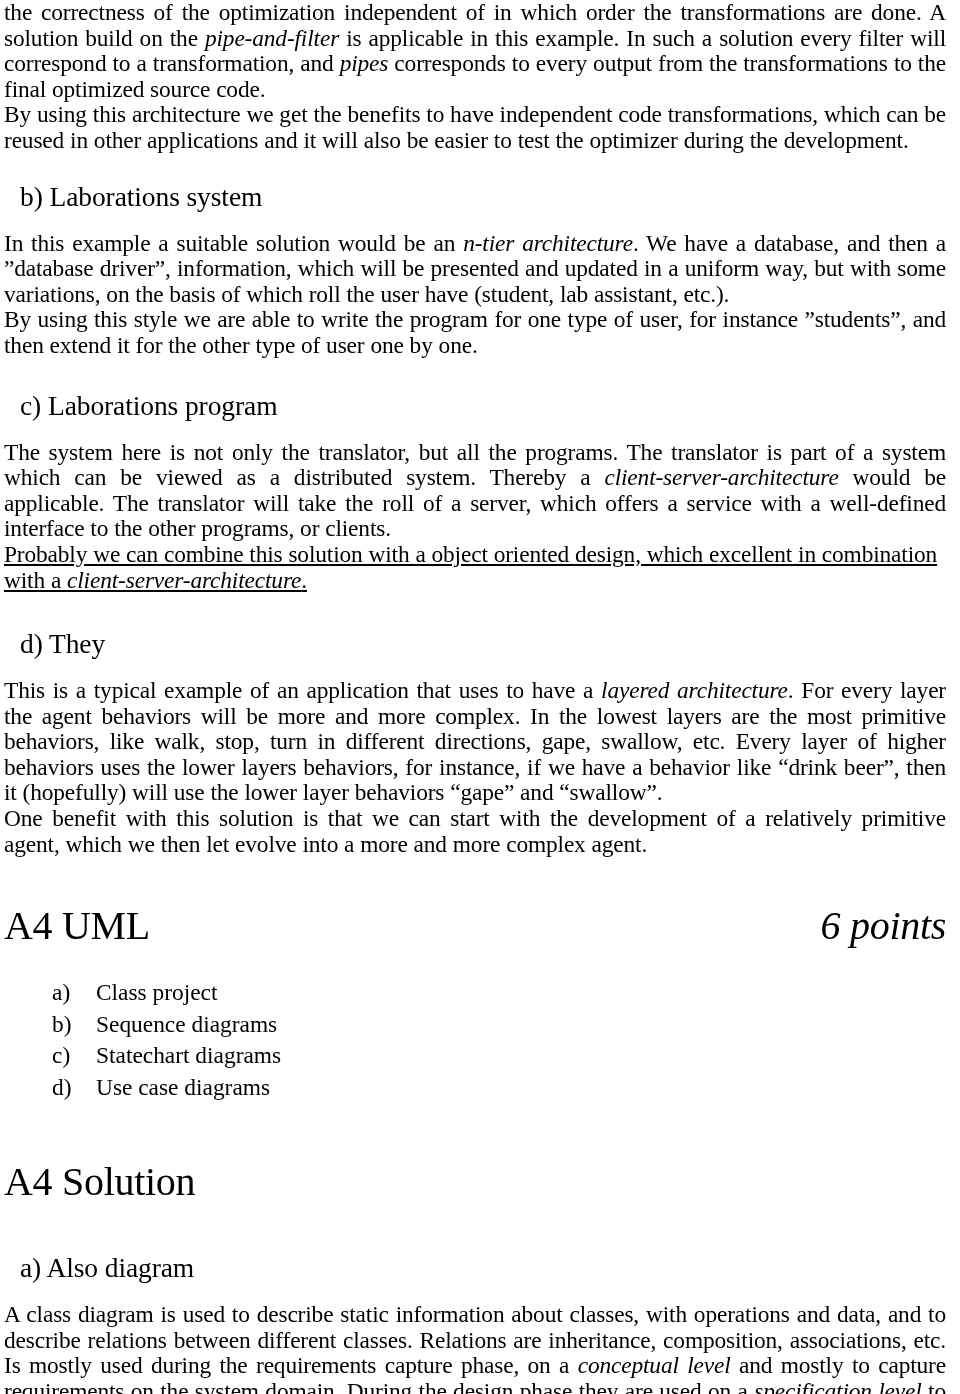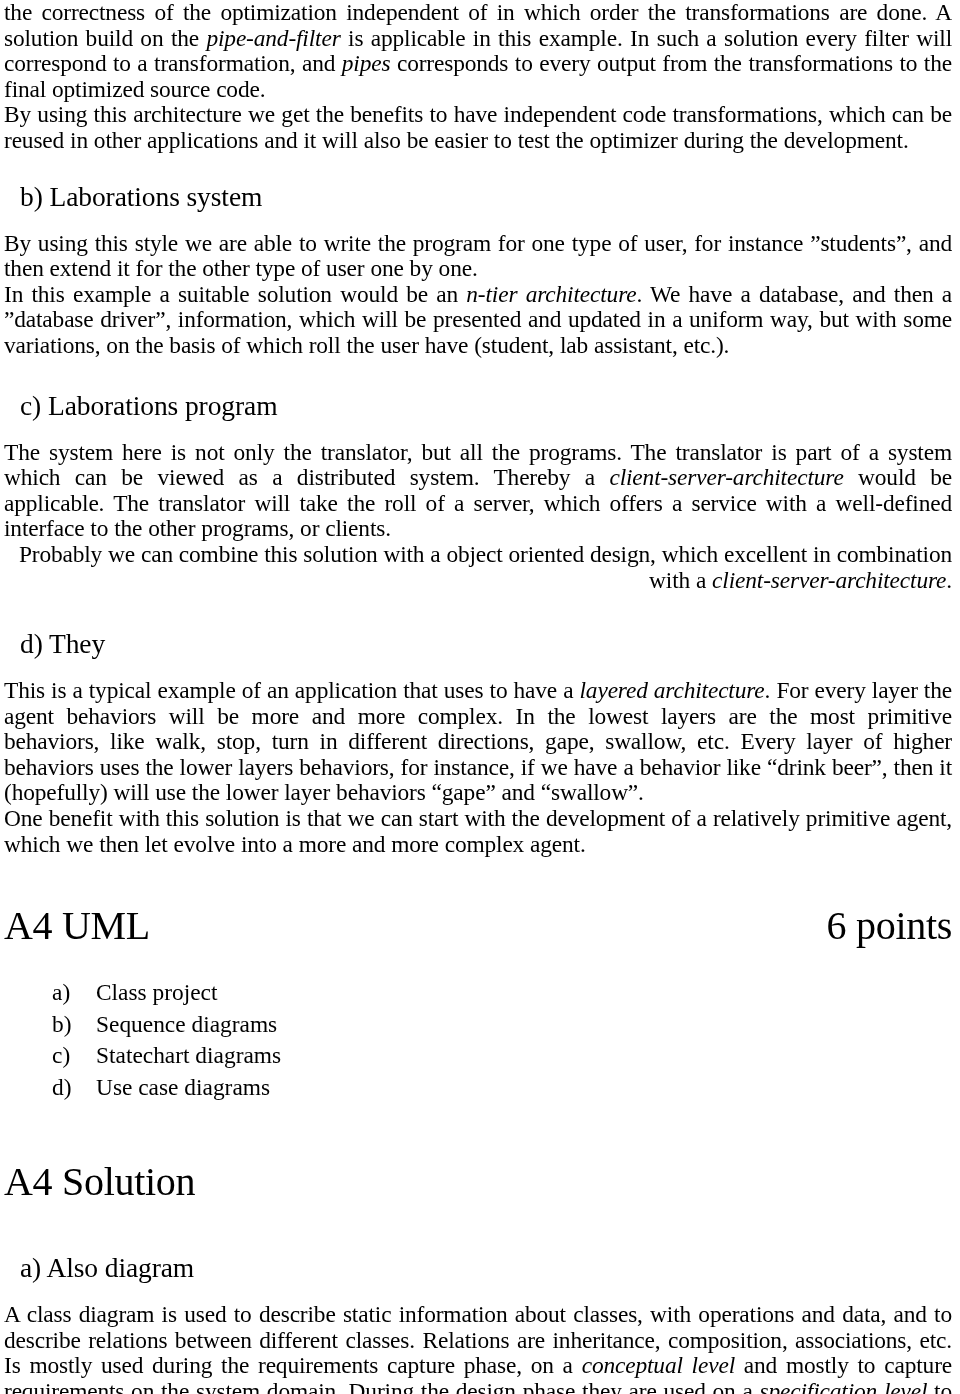--- a/index.html
+++ b/index.html
@@ -12,35 +12,36 @@
     height: 1394px;
     overflow: hidden;
     font-family: "Liberation Serif", "DejaVu Serif", serif;
     color: #000000;
   }
   .page {
     width: 960px;
     height: 1394px;
     position: relative;
     box-sizing: border-box;
-    padding: 0 8px 0 4px;
+    padding: 0 14px 0 4px;
   }
 
   
   p.body {
     margin: 0;
     font-size: 23.4px;
     line-height: 25.6px;
     text-align: justify;
     text-justify: inter-word;
     letter-spacing: -0.15px;
     word-spacing: 0.2px;
   }
   p.body.nojust {
-    text-align: right;
+    text-align: left;
+    text-decoration: underline;
   }
   i, em { font-style: italic; }
 
   
   h3.sub {
     margin: 16px;
     font-size: 27.5px;
     font-weight: normal;
     line-height: 33px;
     letter-spacing: -0.1px;
@@ -50,21 +51,21 @@
   h1.big {
     margin: 0;
     font-size: 40px;
     font-weight: normal;
     line-height: 46px;
     letter-spacing: -0.3px;
     display: flex;
     justify-content: space-between;
     align-items: baseline;
   }
-  h1.big .pts { font-size: 40px; }
+  h1.big .pts { font-size: 40px; font-style: italic; }
 
   
   ol.letters {
     margin: 0;
     padding: 0;
     list-style: none;
   }
   ol.letters li {
     display: flex;
     font-size: 23.4px;
@@ -93,22 +94,22 @@
 <div class="page">
 
   <p class="body"><span>the correctness of the optimization independent of in which order the transformations are done. A solution build on the </span><i>pipe-and-filter</i><span> is applicable in this example. In such a solution every filter will correspond to a transformation, and </span><i>pipes</i><span> corresponds to every output from the transformations to the final optimized source code.</span></p>
 
   <p class="body">By using this architecture we get the benefits to have independent code transformations, which can be reused in other applications and it will also be easier to test the optimizer during the development.</p>
 
   <div class="sp-10"></div>
 
   <h3 class="sub">b) Laborations system</h3>
   <div class="sp-2"></div>
+  <p class="body"><span>In this example a suitable solution would be an </span><i>n-tier architecture</i><span>. We have a database, and then a ”database driver”, information, which will be presented and updated in a uniform way, but with some variations, on the basis of which roll the user have (student, lab assistant, etc.).</span></p>
   <p class="body">By using this style we are able to write the program for one type of user, for instance ”students”, and then extend it for the other type of user one by one.</p>
-  <p class="body"><span>In this example a suitable solution would be an </span><i>n-tier architecture</i><span>. We have a database, and then a ”database driver”, information, which will be presented and updated in a uniform way, but with some variations, on the basis of which roll the user have (student, lab assistant, etc.).</span></p>
 
   <div class="sp-14"></div>
 
   <h3 class="sub">c) Laborations program</h3>
   <div class="sp-2"></div>
   <p class="body"><span>The system here is not only the translator, but all the programs. The translator is part of a system which can be viewed as a distributed system. Thereby a </span><i>client-server-architecture</i><span> would be applicable. The translator will take the roll of a server, which offers a service with a well-defined interface to the other programs, or clients.</span></p>
   <p class="body nojust"><span>Probably we can combine this solution with a object oriented design, which excellent in combination with a </span><i>client-server-architecture</i><span>.</span></p>
 
   <div class="sp-18"></div>
 

